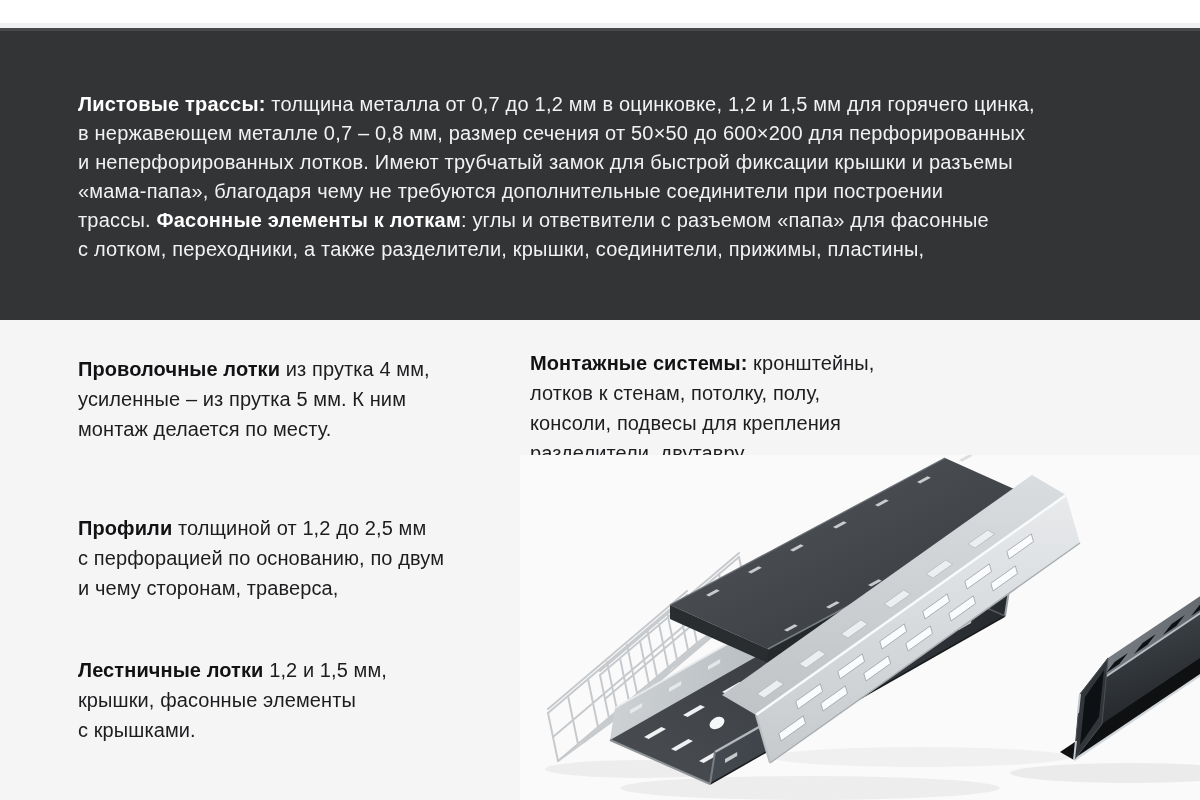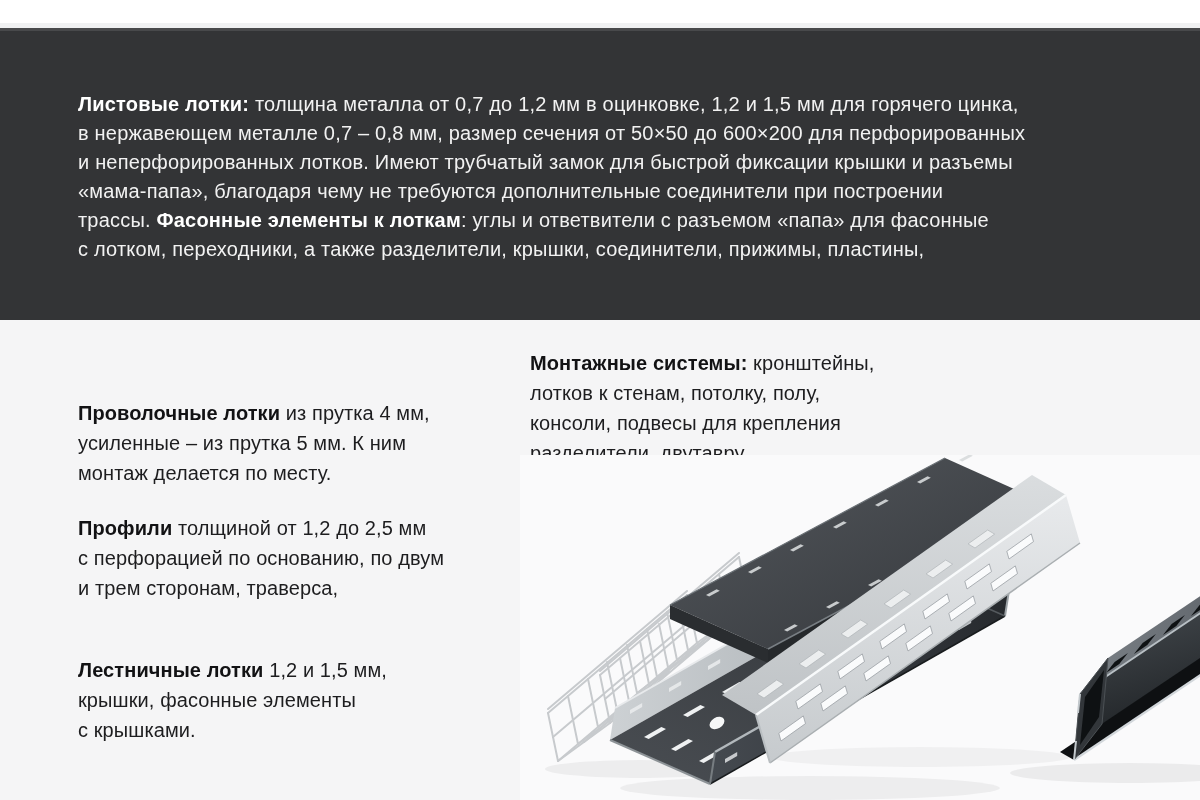--- a/index.html
+++ b/index.html
@@ -15,52 +15,52 @@
     background:#333436;border-top:3px solid #48494b;box-sizing:border-box;
     padding:59px 70px 0 78px;color:#f2f2f2;
     font-size:20px;line-height:29px;letter-spacing:.2px;overflow:hidden;
   }
   .hero .line{white-space:nowrap;}
   .hero b{color:#ffffff;font-weight:700;}
   .content{position:absolute;left:0;top:320px;width:1200px;height:480px;background:#f5f5f6;}
   .section{position:absolute;font-size:20px;line-height:30px;letter-spacing:.1px;color:#1d1d1f;}
   .section .line{white-space:nowrap;}
   .section b{font-weight:700;color:#121214;}
-  #sec-wire{left:78px;top:34px;margin-top:44px;}
+  #sec-wire{left:78px;top:34px;}
   #sec-profiles{left:78px;top:193px;}
   #sec-ladder{left:78px;top:335px;}
   #sec-mounting{left:530px;top:28px;}
   .photo{position:absolute;left:520px;top:135px;width:680px;height:345px;}
 </style>
 </head>
 <body>
 
 <div class="divider-band"></div>
 
 <div class="hero">
-  <div class="line"><b>Листовые лотки:</b><span> толщина металла от 0,7 до 1,2 мм в оцинковке, 1,2 и 1,5 мм для горячего цинка,</span></div>
+  <div class="line"><b>Листовые трассы:</b><span> толщина металла от 0,7 до 1,2 мм в оцинковке, 1,2 и 1,5 мм для горячего цинка,</span></div>
   <div class="line"><span>в нержавеющем металле 0,7 – 0,8 мм, размер сечения от 50×50 до 600×200 для перфорированных</span></div>
   <div class="line"><span>и неперфорированных лотков. Имеют трубчатый замок для быстрой фиксации крышки и разъемы</span></div>
   <div class="line"><span>«мама-папа», благодаря чему не требуются дополнительные соединители при построении</span></div>
   <div class="line"><span>трассы. </span><b>Фасонные элементы к лоткам</b><span>: углы и ответвители с разъемом «папа» для фасонные</span></div>
   <div class="line"><span>с лотком, переходники, а также разделители, крышки, соединители, прижимы, пластины,</span></div>
 </div>
 
 <div class="content">
 
   <div class="section" id="sec-wire">
     <div class="line"><b>Проволочные лотки</b><span> из прутка 4 мм,</span></div>
     <div class="line"><span>усиленные – из прутка 5 мм. К ним</span></div>
     <div class="line"><span>монтаж делается по месту.</span></div>
   </div>
 
   <div class="section" id="sec-profiles">
     <div class="line"><b>Профили</b><span> толщиной от 1,2 до 2,5 мм</span></div>
     <div class="line"><span>с перфорацией по основанию, по двум</span></div>
-    <div class="line"><span>и трем сторонам, траверса,</span></div>
+    <div class="line"><span>и чему сторонам, траверса,</span></div>
   </div>
 
   <div class="section" id="sec-ladder">
     <div class="line"><b>Лестничные лотки</b><span> 1,2 и 1,5 мм,</span></div>
     <div class="line"><span>крышки, фасонные элементы</span></div>
     <div class="line"><span>с крышками.</span></div>
   </div>
 
   <div class="section" id="sec-mounting">
     <div class="line"><b>Монтажные системы:</b><span> кронштейны,</span></div>

